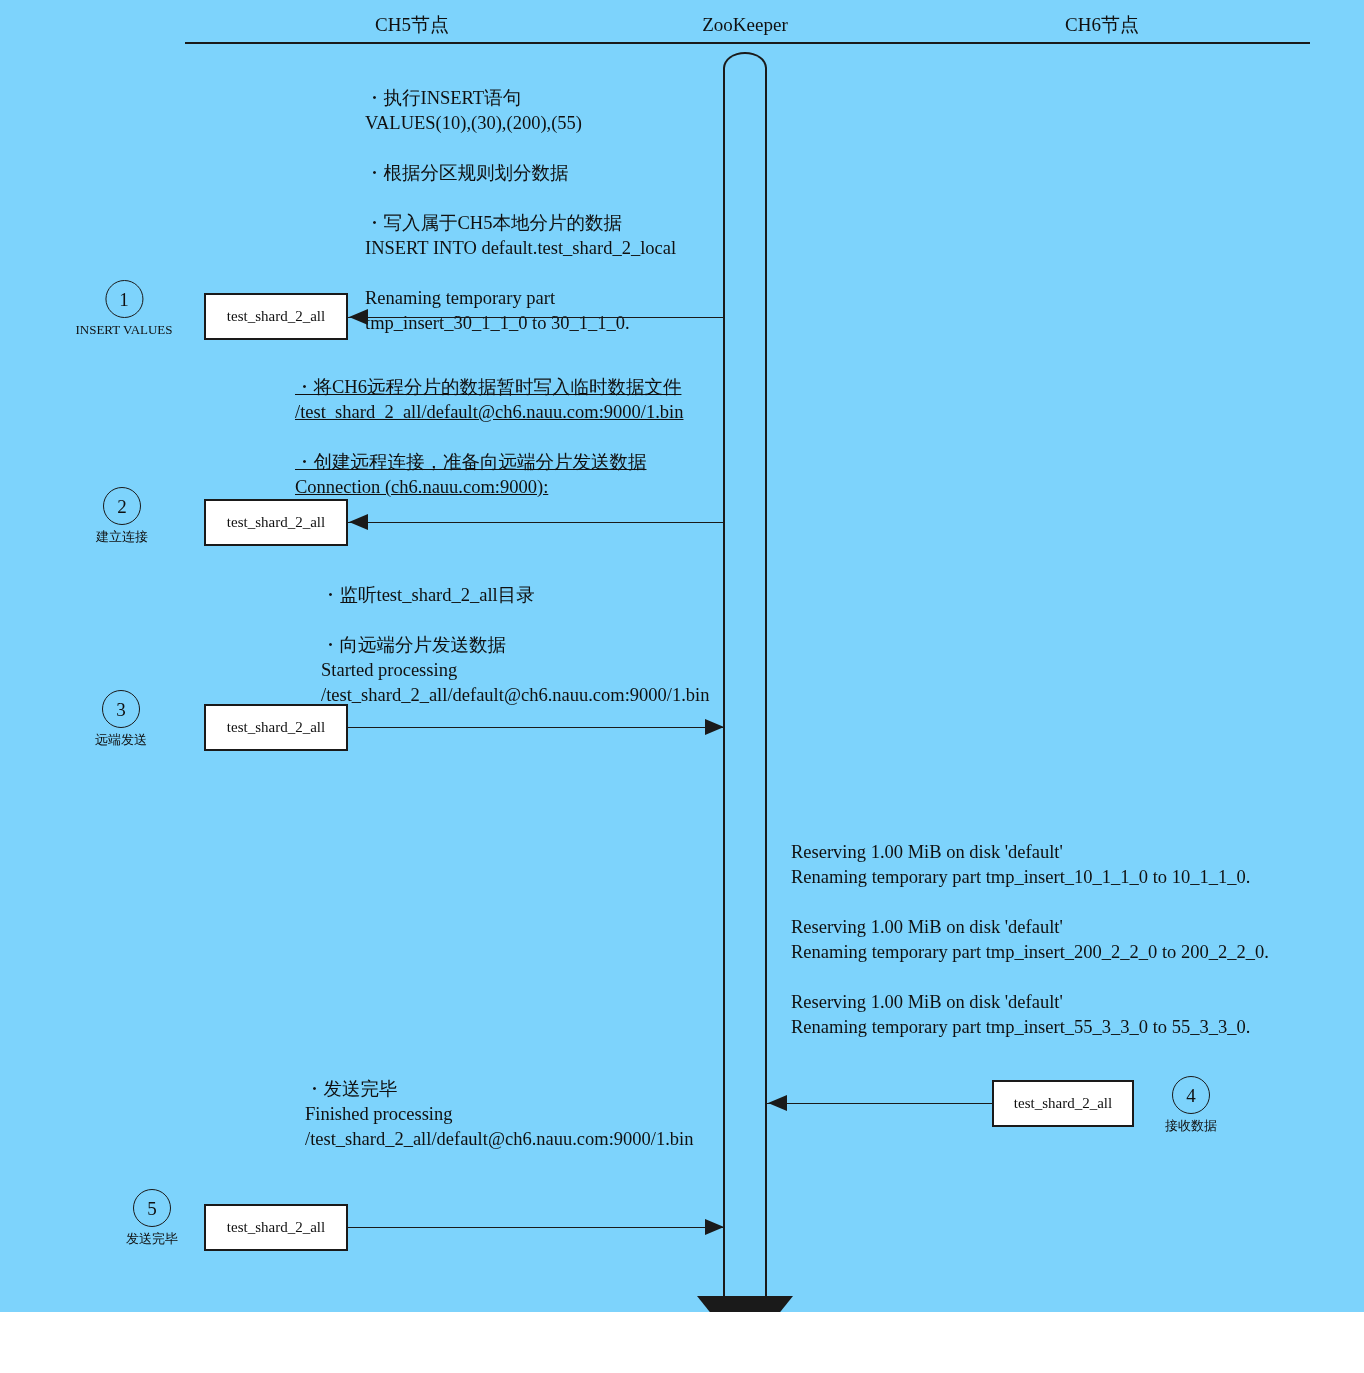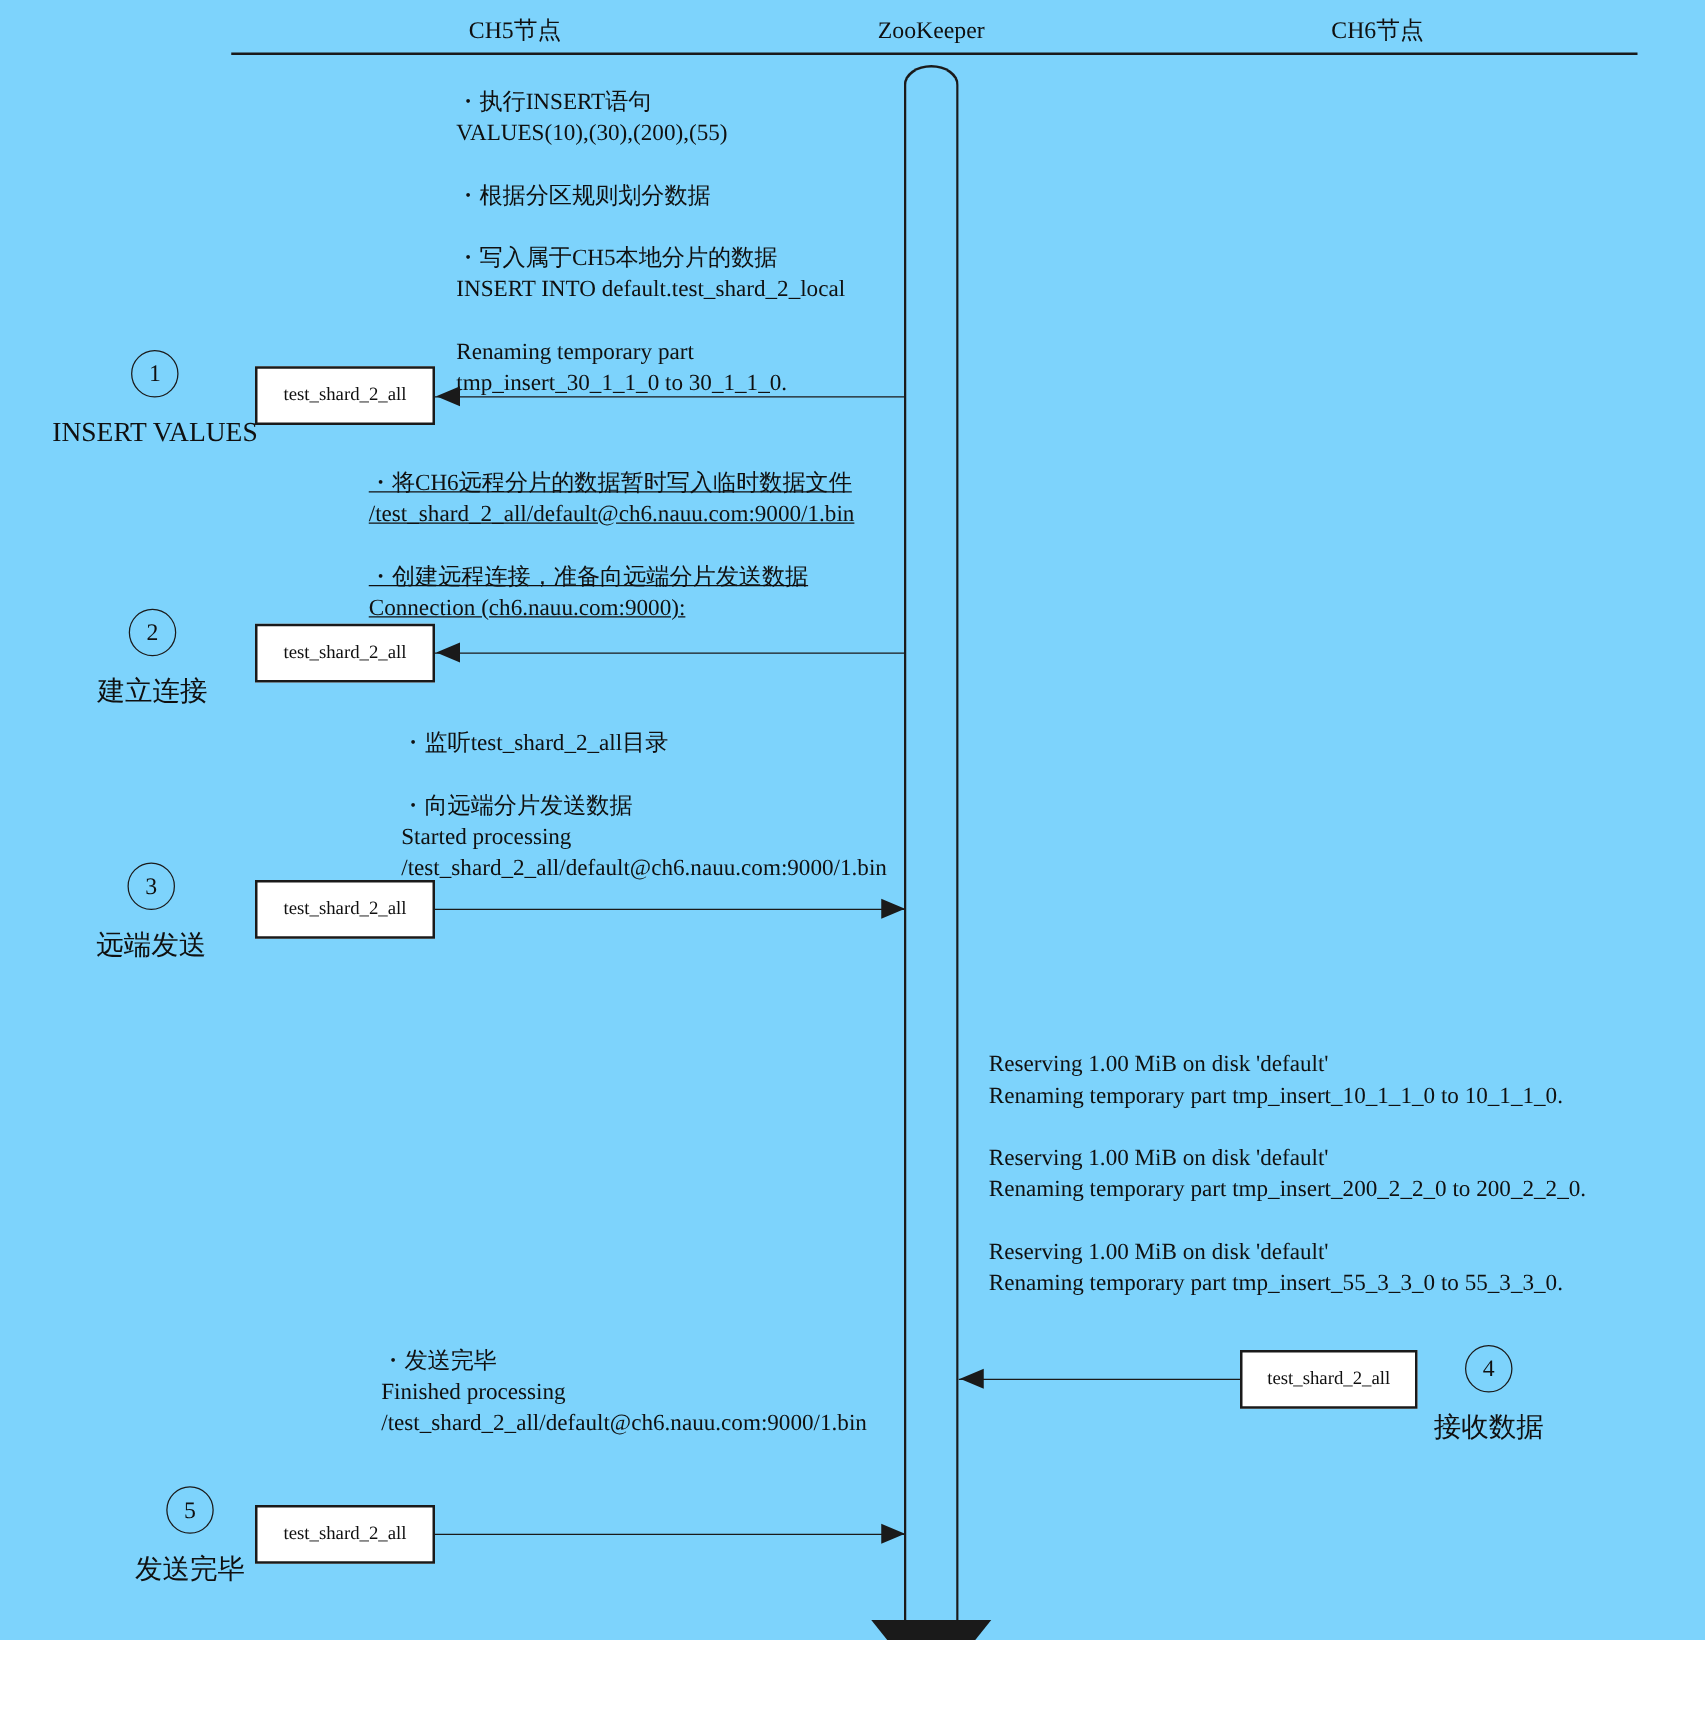--- a/index.html
+++ b/index.html
@@ -83,22 +83,22 @@
     height: 38px;
     border: 1.6px solid #1a1a1a;
     border-radius: 50%;
     margin: 0 auto;
     font-size: 19px;
     line-height: 38px;
     text-align: center;
     box-sizing: border-box;
   }
   .step-caption {
-    margin-top: 16px;
-    font-size: 22px;
+    margin-top: 0;
+    font-size: 13px;
     line-height: 24px;
     white-space: nowrap;
   }
 
   
   .znode-box {
     position: absolute;
     border: 2px solid #1a1a1a;
     background: #ffffff;
     box-sizing: border-box;
@@ -138,21 +138,21 @@
 <div id="diagram">
 
   <div class="lane-label" style="left:412px;">CH5节点</div>
   <div class="lane-label" style="left:745px;text-align:right;">ZooKeeper</div>
   <div class="lane-label" style="left:1102px;">CH6节点</div>
   <div class="header-rule"></div>
 
   <div class="lifeline"></div>
   <div class="lifeline-arrowhead"></div>
 
-  <div class="note" style="left:365px; top:70px;">・执行INSERT语句
+  <div class="note" style="left:365px; top:86px;">・执行INSERT语句
 VALUES(10),(30),(200),(55)
 
 ・根据分区规则划分数据
 
 ・写入属于CH5本地分片的数据
 INSERT INTO default.test_shard_2_local
 
 Renaming temporary part
 tmp_insert_30_1_1_0 to 30_1_1_0.</div>
 

